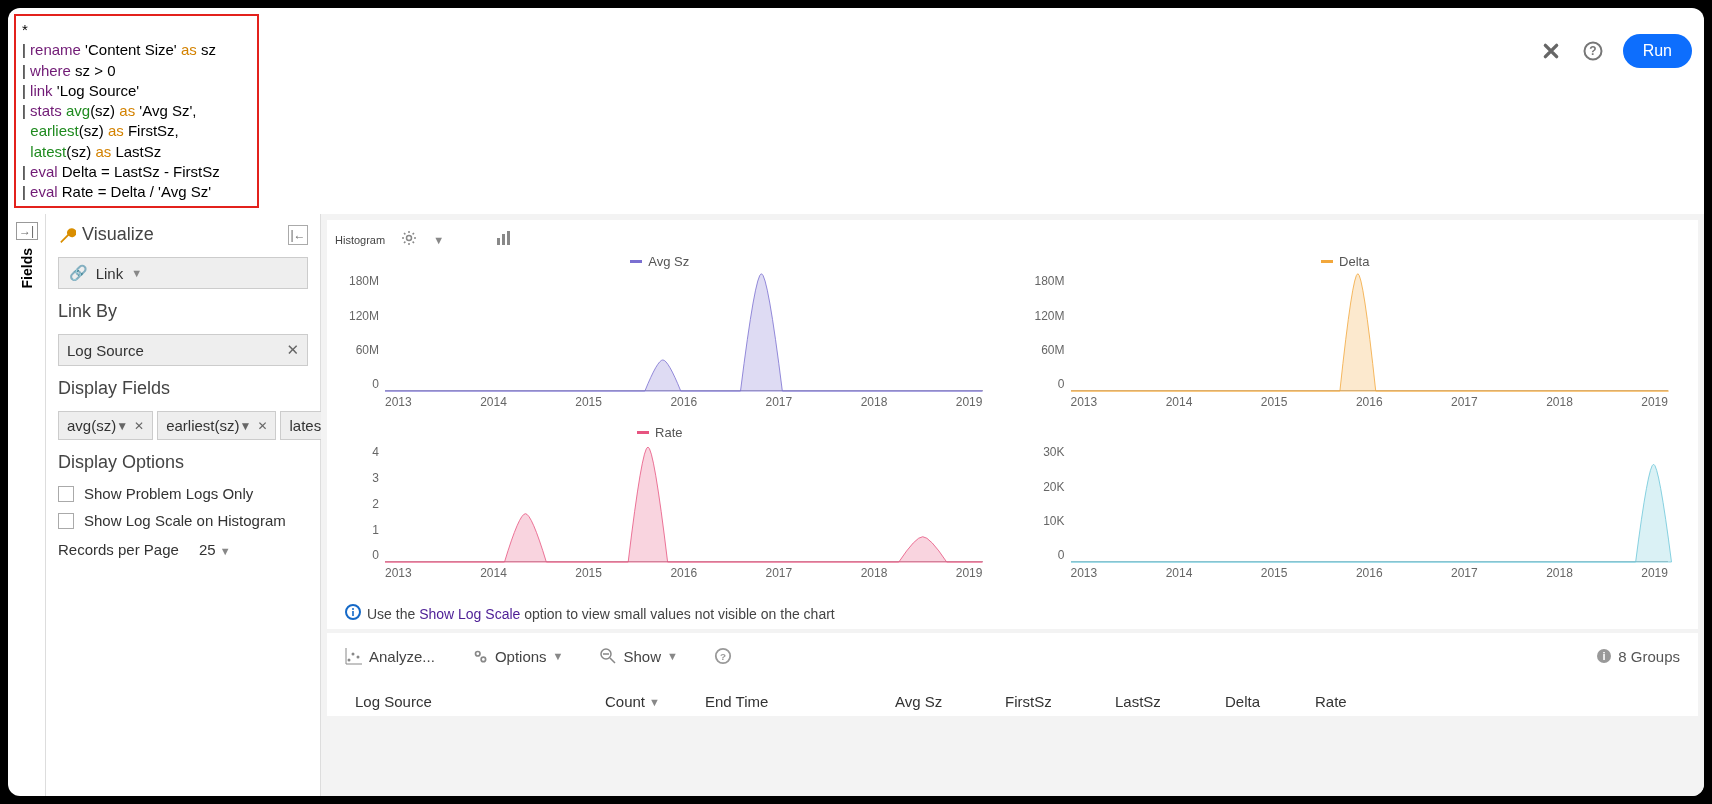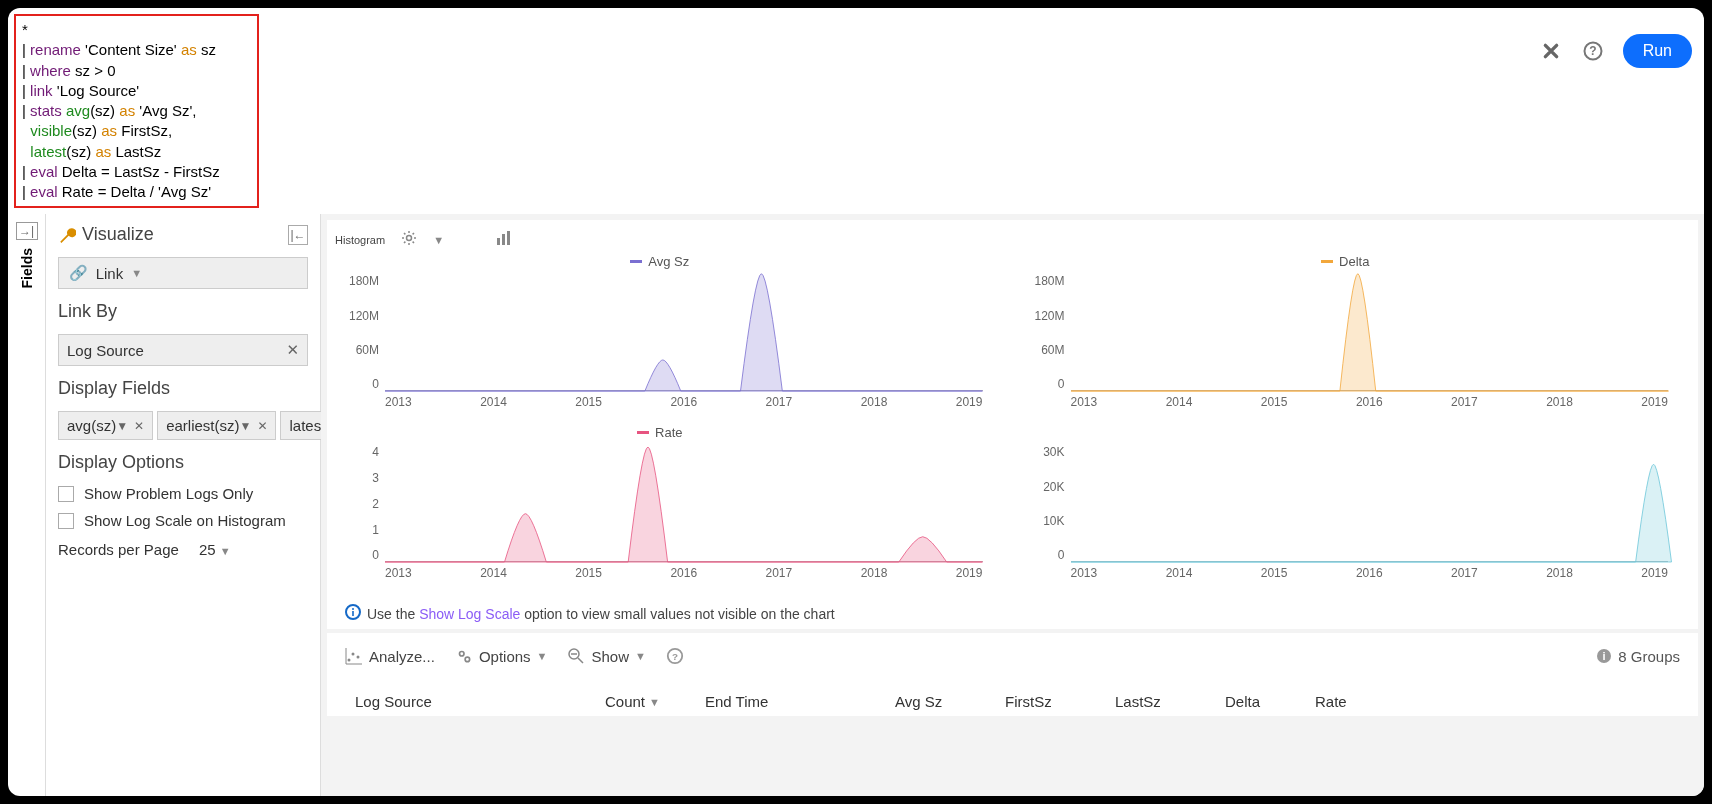--- a/index.html
+++ b/index.html
@@ -48,23 +48,23 @@
 .mini-chart { height: 165px; position:relative; }
 .legend-row { position:absolute; top:0; left:0; right:0; display:flex; justify-content:center; align-items:center; gap:6px; font-size:13px; color:#555;}
 .lg-swatch { width:12px; height:3px; display:inline-block;}
 .axis-labels { position:absolute; left:2px; top:20px; bottom:28px; display:flex; flex-direction:column; justify-content:space-between; font-size:12px; color:#666; text-align:right; width:40px;}
 .x-labels { position:absolute; left:48px; right:0; bottom:10px; display:flex; justify-content:space-between; font-size:12px; color:#666;}
 .plot-area { position:absolute; left:48px; right:0; top:22px; bottom:28px; }
 .baseline { position:absolute; left:0; right:0; bottom:0; height:1px; background:#bbb;}
 svg.curve { position:absolute; inset:0; width:100%; height:100%; overflow:visible;}
 .info-line { display:flex; align-items:center; gap:6px; padding:6px 12px; font-size:14px; color:#444; background:#fff; margin:0 6px;}
 .info-line .i-ico { color:#1569c7; }
-.info-line a { color:#8b5cf6; text-decoration:none;}
-
-.toolbar-row { display:flex; align-items:center; gap:20px; padding:14px 18px; background:#fff; margin:4px 6px 0 6px; font-size:15px; color:#444;}
+.info-line a { color:#4c1d95; text-decoration:none;}
+
+.toolbar-row { display:flex; align-items:center; gap:36px; padding:14px 18px; background:#fff; margin:4px 6px 0 6px; font-size:15px; color:#444;}
 .tool-btn { display:flex; align-items:center; gap:6px; }
 .tool-spacer { flex:1; }
 .groups-info { display:flex; align-items:center; gap:6px; color:#555;}
 
 .table-head-row { display:flex; padding: 8px 20px 0 20px; font-size:15px; color:#333; background:#fff; margin:0 6px;}
 .table-head-row > div { padding: 6px 8px; }
 .col-ls { flex: 0 0 250px;}
 .col-count { flex:0 0 100px; display:flex; align-items:center; gap:4px;}
 .col-start { flex:0 0 200px;}
 .col-end { flex:0 0 190px;}
@@ -79,21 +79,21 @@
 <body>
 
 <div class="app">
   <div class="top-bar">
     <div class="query-box">
       <div class="query-line"><span>*</span></div>
       <div class="query-line"><span class="kw-pipe">| </span><span class="kw-cmd">rename</span> <span>'Content Size'</span> <span class="kw-as">as</span> <span>sz</span></div>
       <div class="query-line"><span class="kw-pipe">| </span><span class="kw-cmd">where</span> <span>sz &gt; 0</span></div>
       <div class="query-line"><span class="kw-pipe">| </span><span class="kw-cmd">link</span> <span>'Log Source'</span></div>
       <div class="query-line"><span class="kw-pipe">| </span><span class="kw-cmd">stats</span> <span class="kw-fn">avg</span><span>(sz)</span> <span class="kw-as">as</span> <span>'Avg Sz',</span></div>
-      <div class="query-line">&nbsp;&nbsp;<span class="kw-fn">visible</span><span>(sz)</span> <span class="kw-as">as</span> <span>FirstSz,</span></div>
+      <div class="query-line">&nbsp;&nbsp;<span class="kw-fn">earliest</span><span>(sz)</span> <span class="kw-as">as</span> <span>FirstSz,</span></div>
       <div class="query-line">&nbsp;&nbsp;<span class="kw-fn">latest</span><span>(sz)</span> <span class="kw-as">as</span> <span>LastSz</span></div>
       <div class="query-line"><span class="kw-pipe">| </span><span class="kw-cmd">eval</span> <span>Delta = LastSz - FirstSz</span></div>
       <div class="query-line"><span class="kw-pipe">| </span><span class="kw-cmd">eval</span> <span>Rate = Delta / 'Avg Sz'</span></div>
     </div>
     <div class="top-spacer"></div>
     <div class="top-actions">
       <button class="icon-btn">
           <svg width="18" height="18" viewBox="0 0 16 16">
             <path d="M3 3 L13 13 M13 3 L3 13" stroke="#666" stroke-width="3" stroke-linecap="round"></path>
           </svg>

